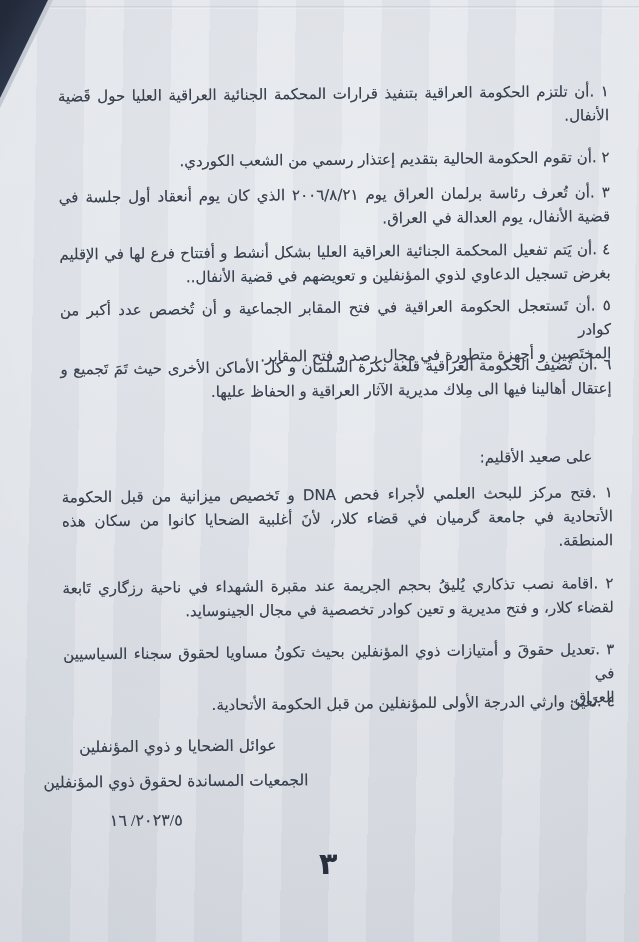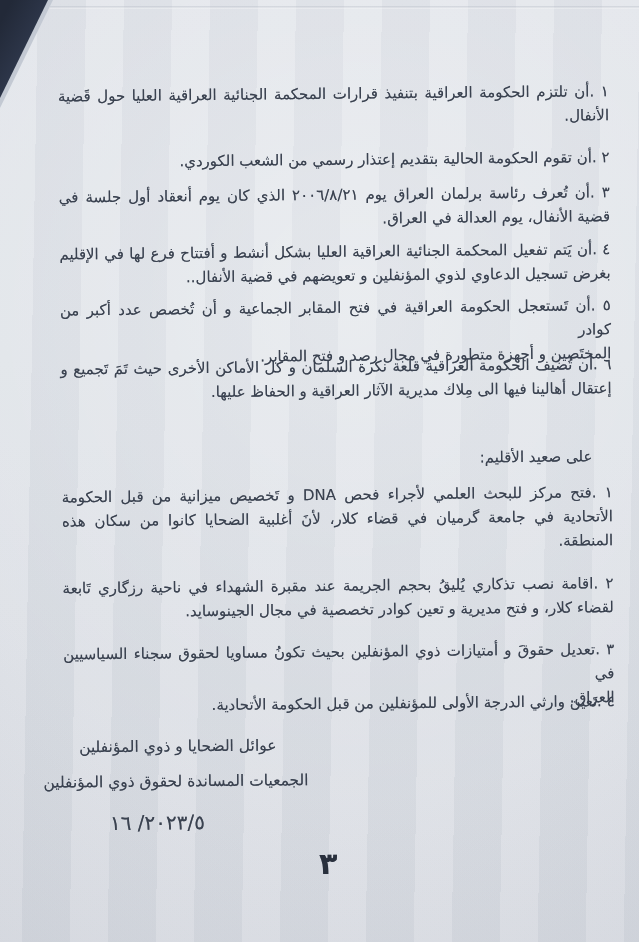--- a/index.html
+++ b/index.html
@@ -53,21 +53,21 @@
   }
   .para.indent { right: 47px; }
   .ln { text-align: justify; }
   .ln.full { text-align-last: justify; }
   .ln.last { text-align: right; text-align-last: right; }
   .free {
     position: absolute;
     white-space: nowrap;
     font-size: 15.5px;
   }
-  .date { font-size: 20px; letter-spacing: 1px; }
+  .date { font-size: 16px; letter-spacing: 1px; font-family: Liberation Serif, serif; }
   .pagenum {
     font-size: 30px;
     font-weight: bold;
     color: #29303d;
   }
 </style>
 </head>
 <body>
 
 <div class="stage">

